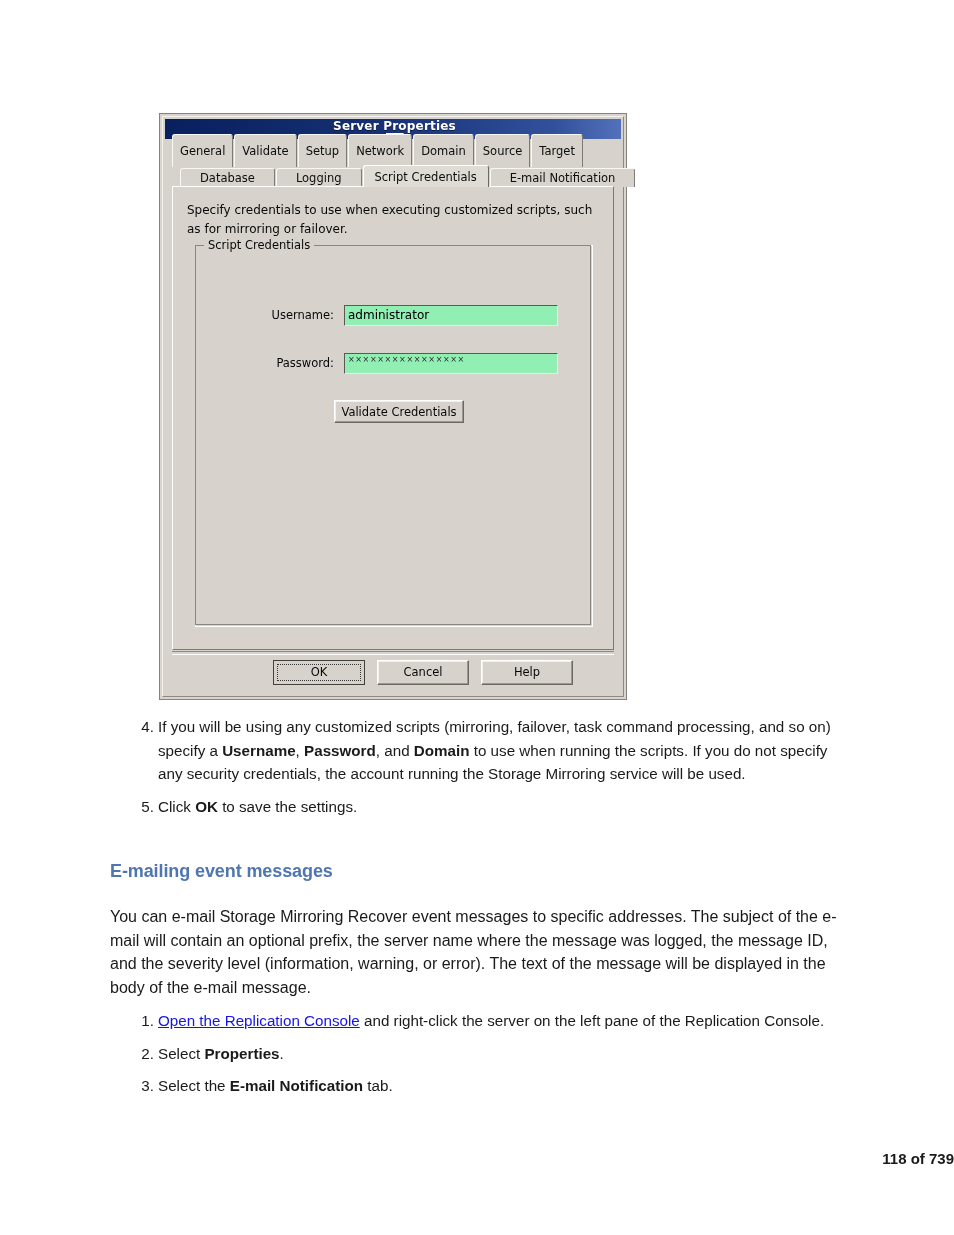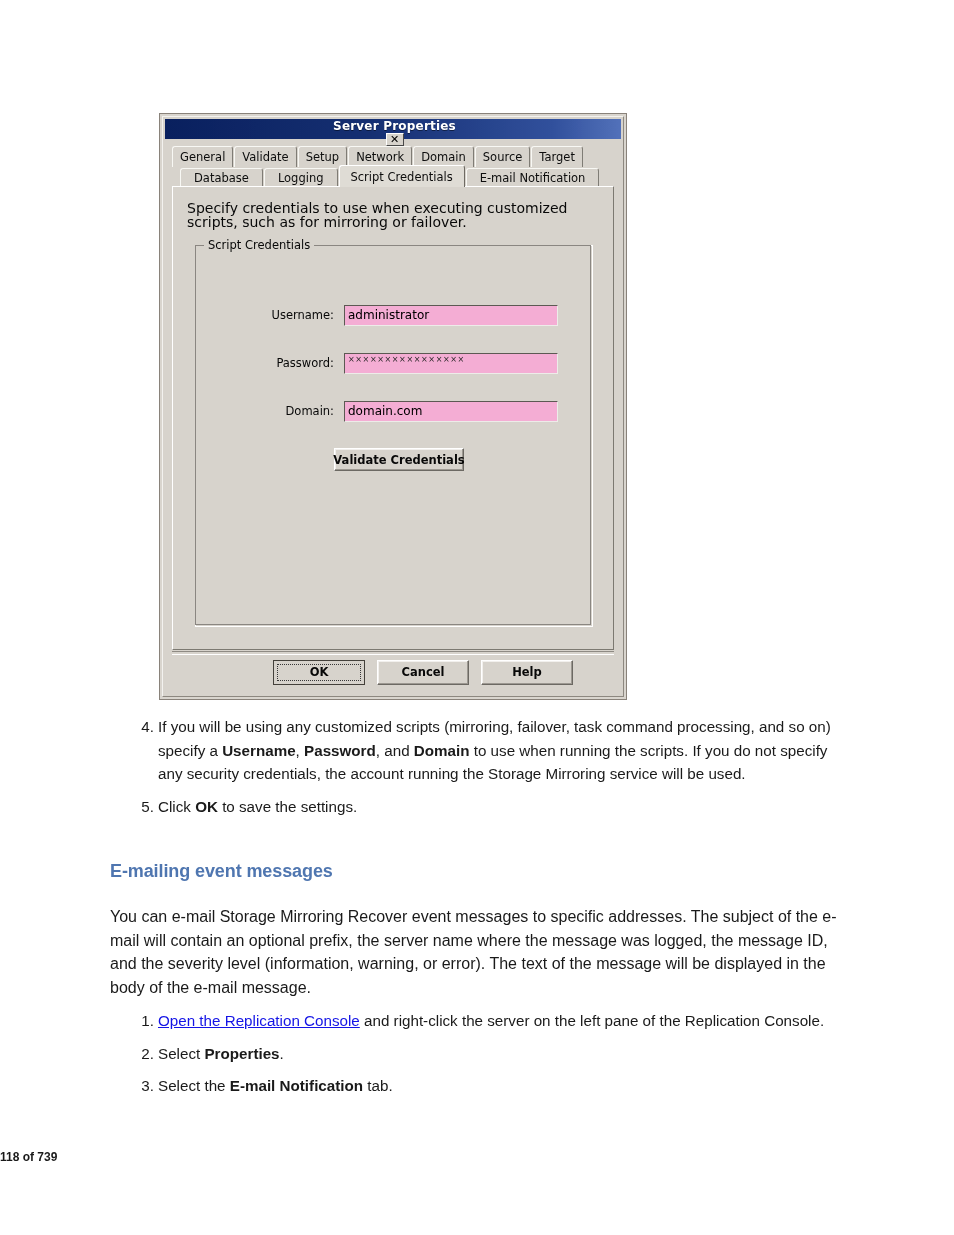--- a/index.html
+++ b/index.html
@@ -84,21 +84,21 @@
   .tabrow {
     display: flex;
     align-items: flex-end;
     height: 20px;
     position: relative;
   }
   .tabrow.row2 { padding-left: 8px; }
   .tab {
     position: relative;
     height: 19px;
-    padding: 10px 7px;
+    padding: 16px 7px;
     font-size: 11.5px;
     color: #111;
     background: #d4d0c8;
     border-top: 1px solid #f4f3ef;
     border-left: 1px solid #f4f3ef;
     border-right: 1px solid #807c74;
     border-bottom: none;
     box-sizing: border-box;
     display: flex;
     align-items: center;
@@ -109,38 +109,38 @@
   .tab.active {
     height: 22px;
     margin-top: -3px;
     padding: 0 11px;
     background: #dcd8d0;
     z-index: 3;
     border-left: 1px solid #ffffff;
     border-top: 1px solid #ffffff;
     border-right: 1px solid #6f6b63;
   }
-  .tab.wide { padding: 0 13px; }
+  .tab.wide { padding: 0 19px; }
 
   
   .tabpage {
     position: absolute;
     left: 9px; top: 69px; right: 9px; bottom: 46px;
     background: #d4d0c8;
     border-top: 1px solid #ffffff;
     border-left: 1px solid #ffffff;
     border-right: 1px solid #7d7970;
     border-bottom: 1px solid #7d7970;
     box-sizing: border-box;
   }
   .desc {
     position: absolute;
     left: 14px; top: 14px; right: 18px;
-    font-size: 14px;
-    line-height: 14px;
+    font-size: 12px;
+    line-height: 19px;
     color: #0d0d0d;
   }
 
   
   .groupbox {
     position: absolute;
     left: 22px; top: 58px; right: 20px; bottom: 22px;
     border: 1px solid #ffffff;
     border-top-color: #ffffff;
     box-sizing: border-box;
@@ -177,21 +177,21 @@
     width: 148px;
     text-align: right;
     padding-right: 10px;
     font-size: 11.5px;
     color: #0d0d0d;
     box-sizing: border-box;
   }
   .field {
     width: 214px;
     height: 21px;
-    background: #f9a8d4;
+    background: #86efac;
     border-top: 1px solid #5e5a54;
     border-left: 1px solid #5e5a54;
     border-right: 1px solid #e9e8e4;
     border-bottom: 1px solid #e9e8e4;
     box-sizing: border-box;
     display: flex;
     align-items: center;
     padding: 0 3px;
     font-size: 12px;
     color: #000;
@@ -224,21 +224,20 @@
     box-shadow: inset -1px -1px 0 #9b978f, inset 1px 1px 0 #eeece8;
     box-sizing: border-box;
     font-size: 11.5px;
     color: #0d0d0d;
     display: flex;
     align-items: center;
     justify-content: center;
     height: 23px;
     padding: 0 10px;
     white-space: nowrap;
-    font-weight: bold;
   }
   .btn-validate { width: 130px; }
 
   
   .footer {
     position: absolute;
     left: 9px; right: 9px; bottom: 8px;
     height: 32px;
     display: flex;
     justify-content: center;
@@ -303,22 +302,22 @@
     font-size: 16px;
     line-height: 23.5px;
     color: #1a1a1a;
   }
   .link {
     color: #1414e6;
   }
   .pagenum {
     position: absolute;
     width: 954px;
-    text-align: left;
-    font-size: 12px;
+    text-align: right;
+    font-size: 15px;
     font-weight: bold;
     color: #1a1a1a;
   }
 </style>
 </head>
 <body>
 
 <div class="shot">
   <div class="shot-inner">
 
@@ -355,24 +354,20 @@
           <div class="row">
             <div class="lbl">Username:</div>
             <div class="field">administrator</div>
           </div>
           <div class="row">
             <div class="lbl">Password:</div>
             <div class="field pw">
                 <span>××××××××××××××××</span>
               </div>
           </div>
-          <div class="row">
-            <div class="lbl">Domain:</div>
-            <div class="field">domain.com</div>
-          </div>
           <div class="validate-wrap">
             <div class="btn btn-validate">Validate Credentials</div>
           </div>
         </div>
       </div>
     </div>
 
     <div class="footer-sep"></div>
 
     <div class="footer">

